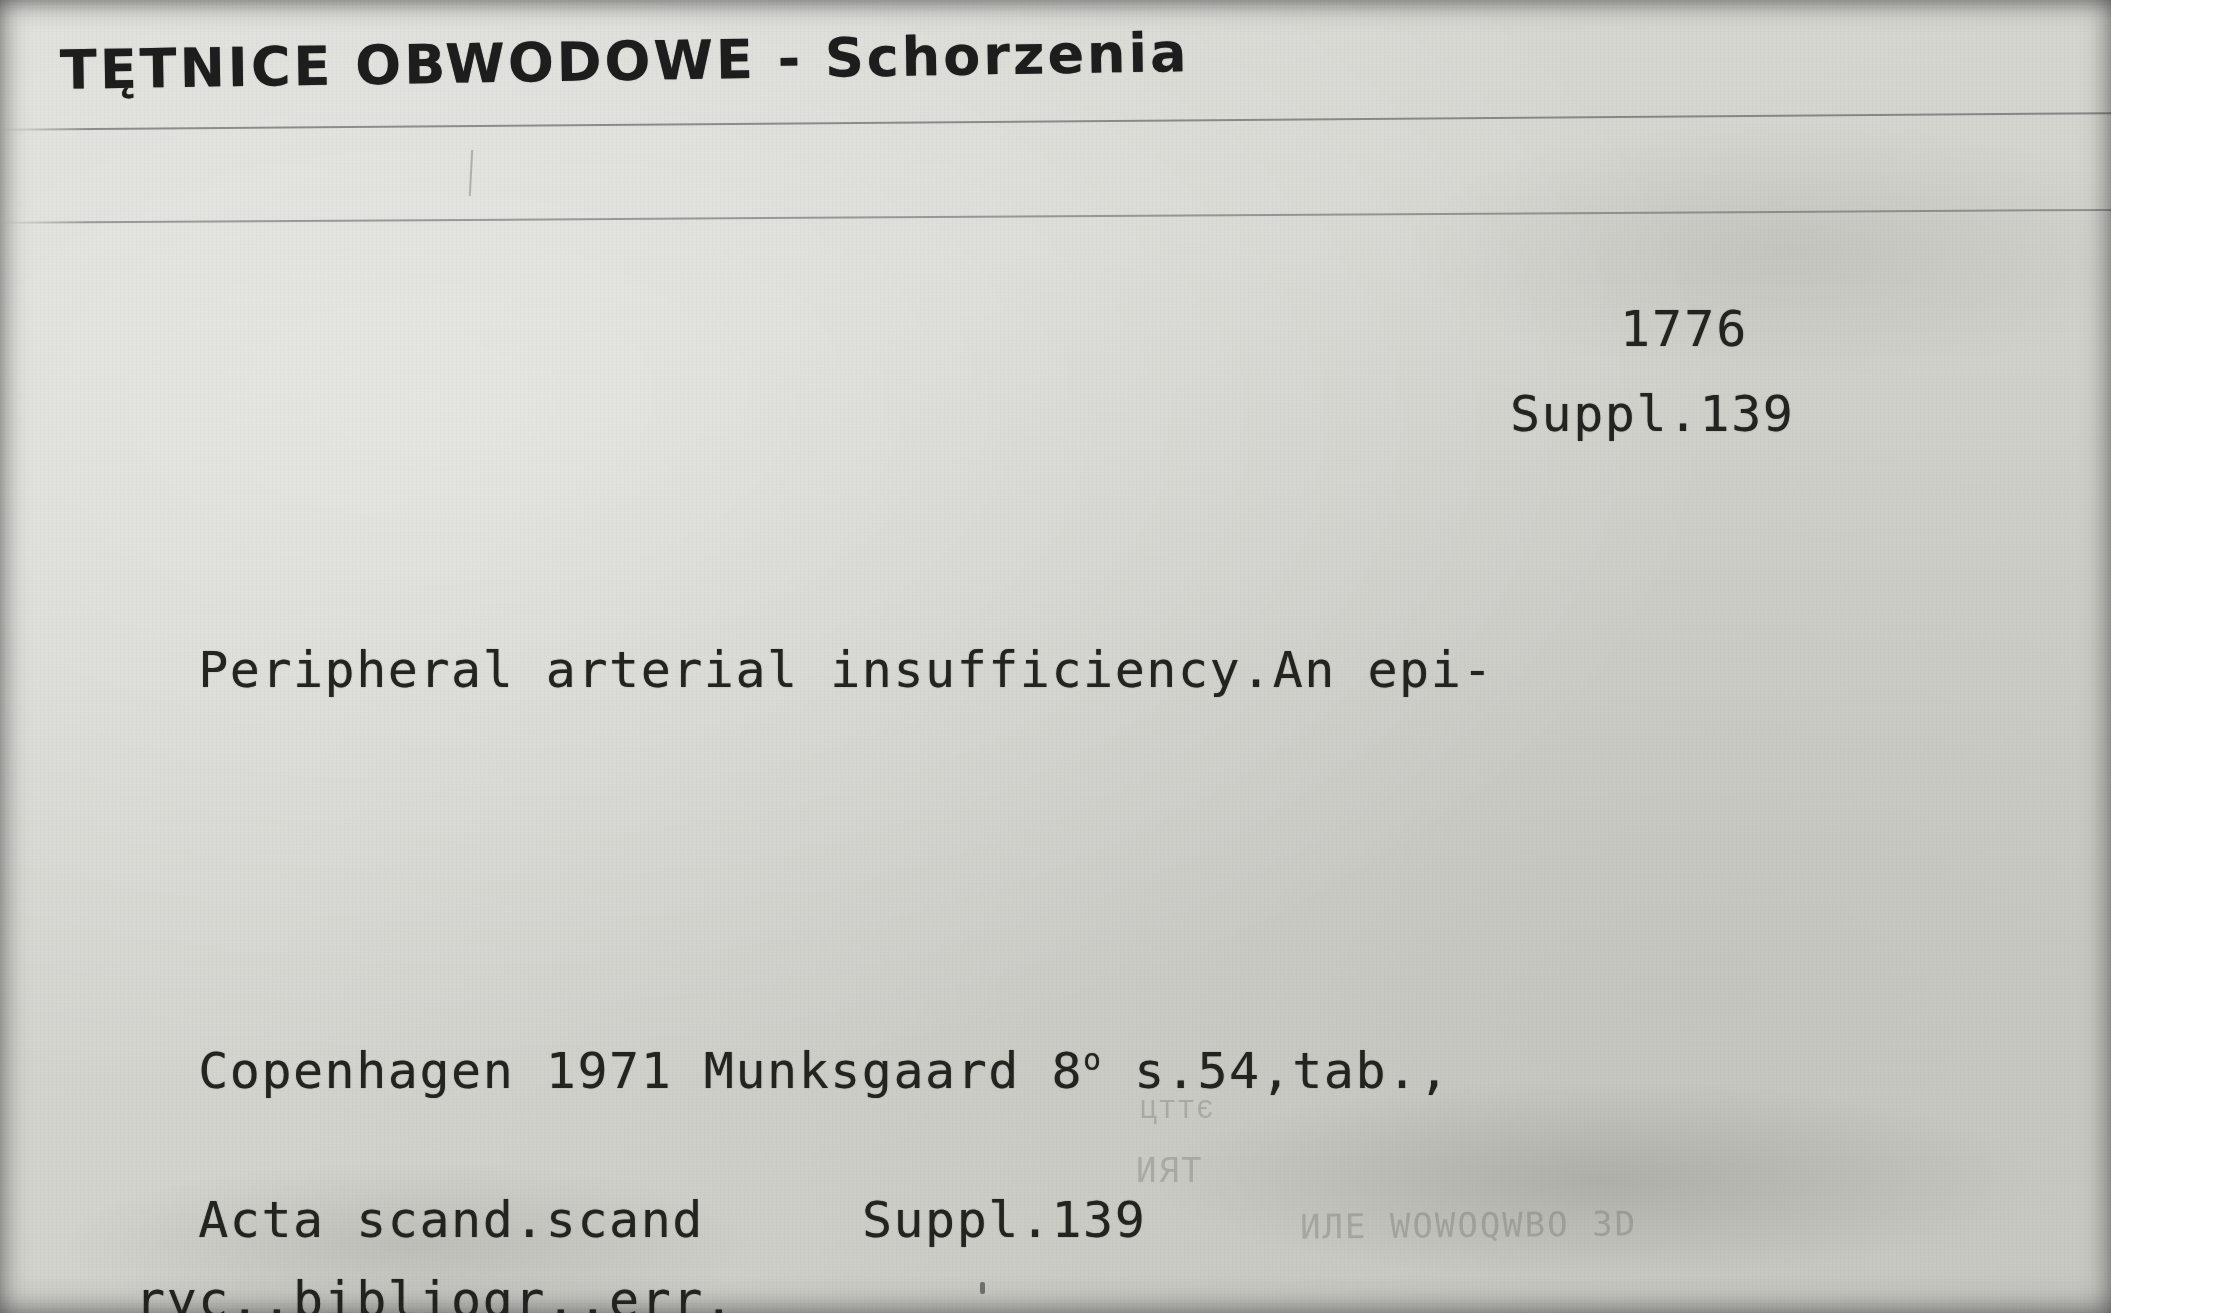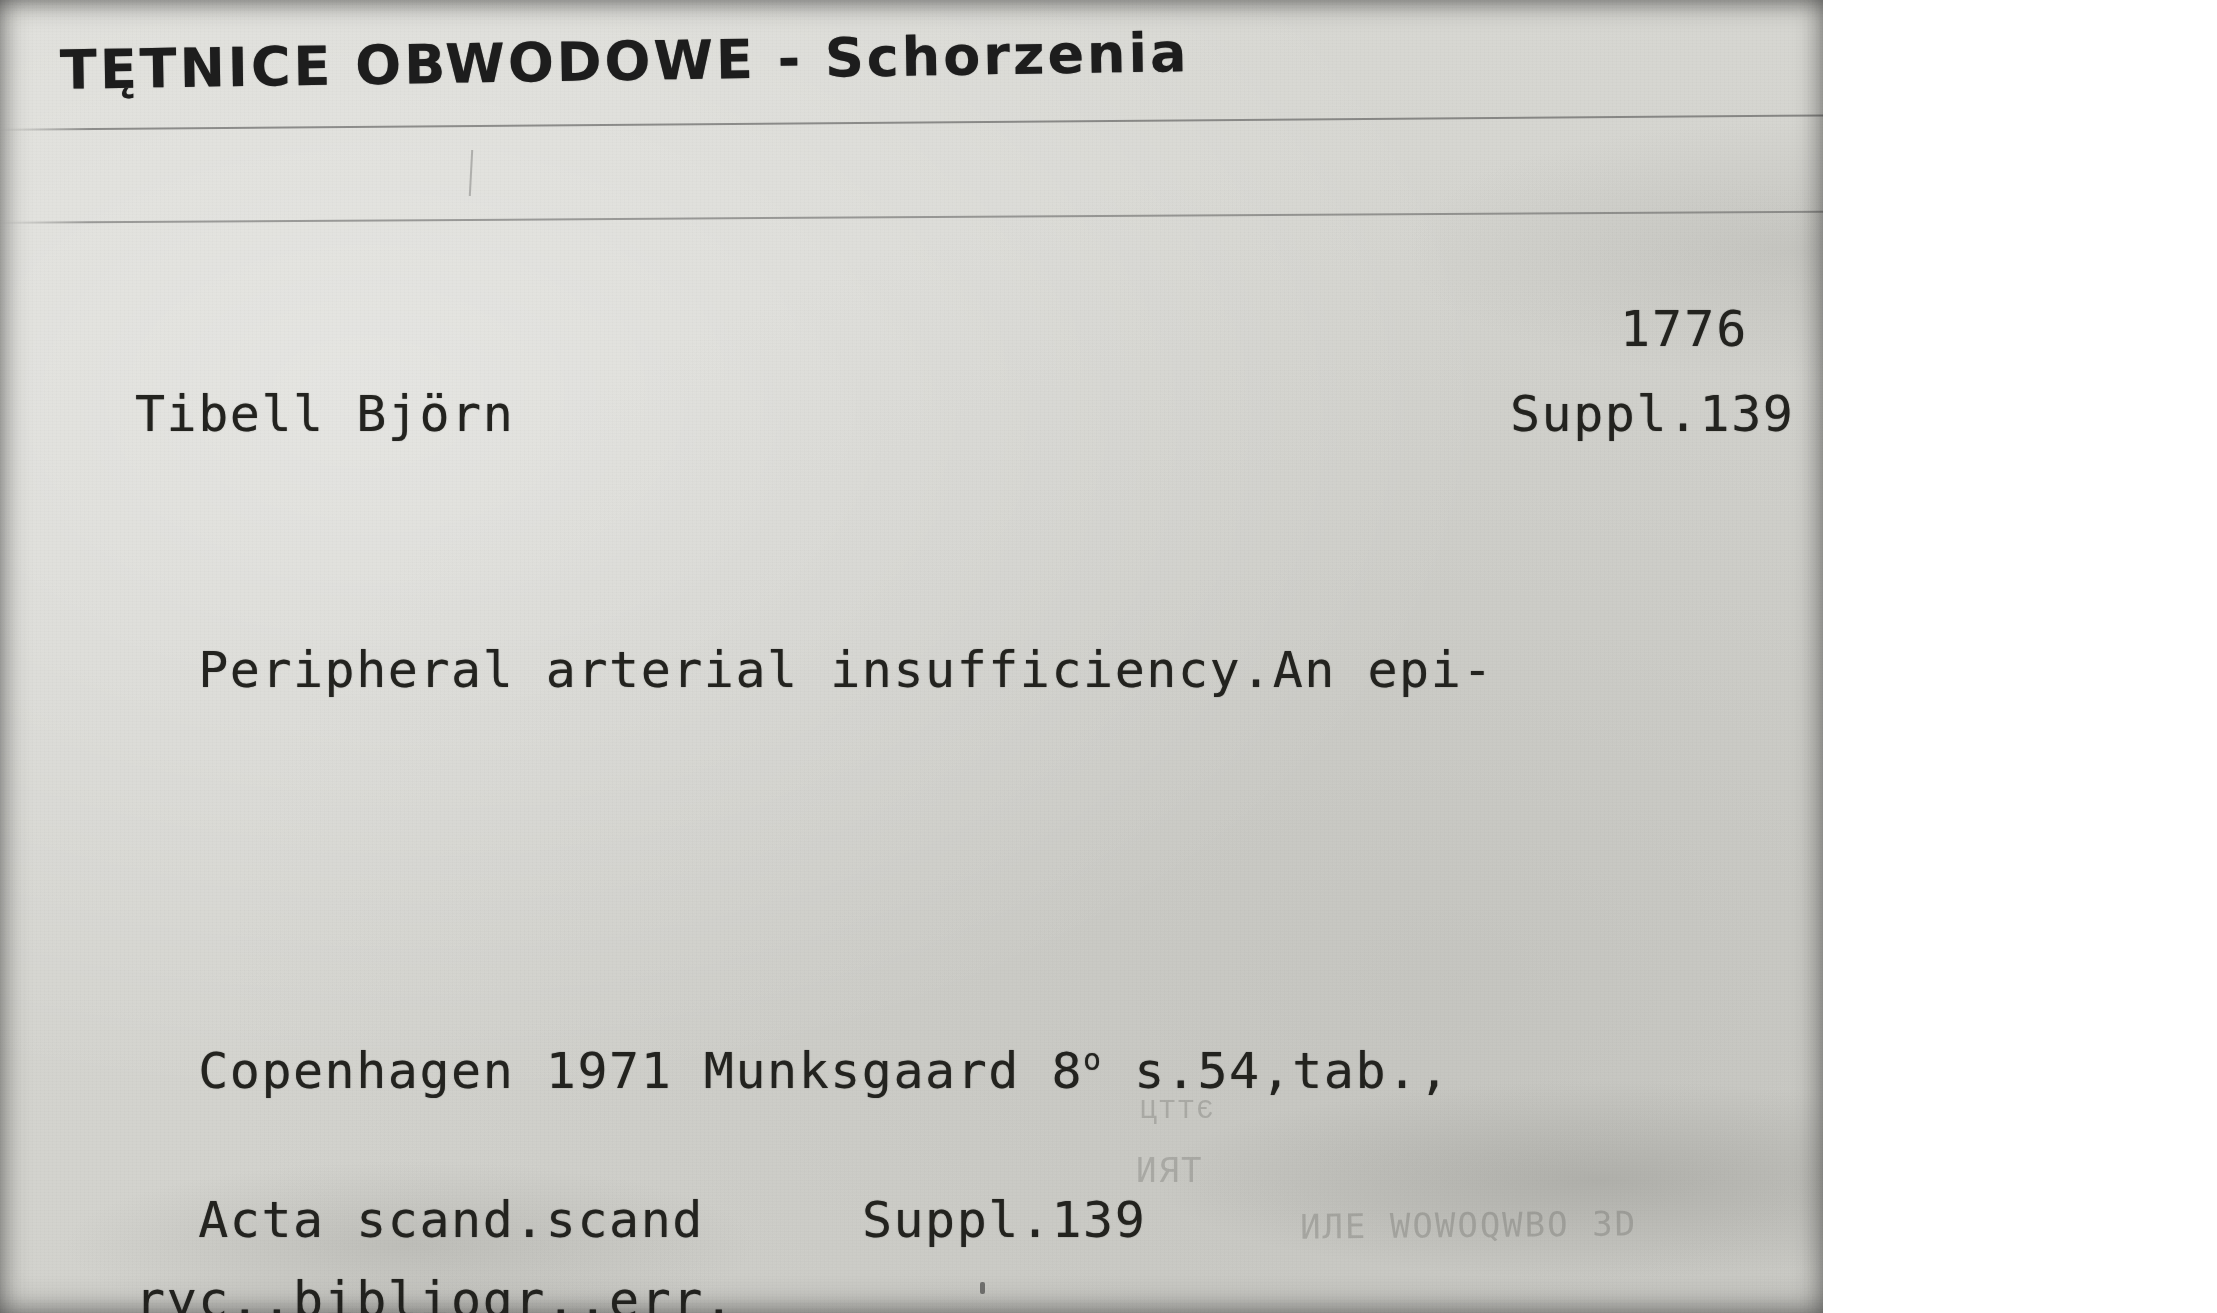--- a/index.html
+++ b/index.html
@@ -10,28 +10,29 @@
   body {
     width: 2217px;
     height: 1313px;
     overflow: hidden;
     font-family: "DejaVu Sans Mono", monospace;
   }
 
   
   .card {
     position: relative;
-    width: 1823px;
+    width: 2071px;
     height: 1313px;
     background: #d9d9d4;
     background-image:
       radial-gradient(ellipse at 20% 30%, rgba(255,255,255,0.35) 0%, rgba(255,255,255,0) 55%),
       radial-gradient(ellipse at 80% 75%, rgba(160,160,155,0.25) 0%, rgba(160,160,155,0) 60%),
       linear-gradient(160deg, #dcdcd7 0%, #d5d5d0 40%, #cfcfca 100%);
     overflow: hidden;
+    padding-left: 40px;
   }
 
   
   .grain {
     position: absolute;
     inset: 0;
     pointer-events: none;
     opacity: 0.30;
     background-image:
       repeating-linear-gradient(0deg, rgba(0,0,0,0.035) 0px, rgba(0,0,0,0.035) 1px, rgba(0,0,0,0) 1px, rgba(0,0,0,0) 3px),
@@ -204,21 +205,20 @@
   <div class="smudge-c"></div>
 
   <div class="rule rule-1"></div>
   <div class="rule rule-2"></div>
   <div class="tick"></div>
 
   <div class="heading">TĘTNICE OBWODOWE - Schorzenia</div>
 
   <div class="num-line">1776</div>
 
-  <div class="author-line">Tibell Björn</div>
 
   <div class="suppl-line">Suppl.139</div>
 
   <div class="typed body-block">
     <span class="line">  Peripheral arterial insufficiency.An epi-</span>
     
     
   </div>
 
   <div class="typed pub-block">

